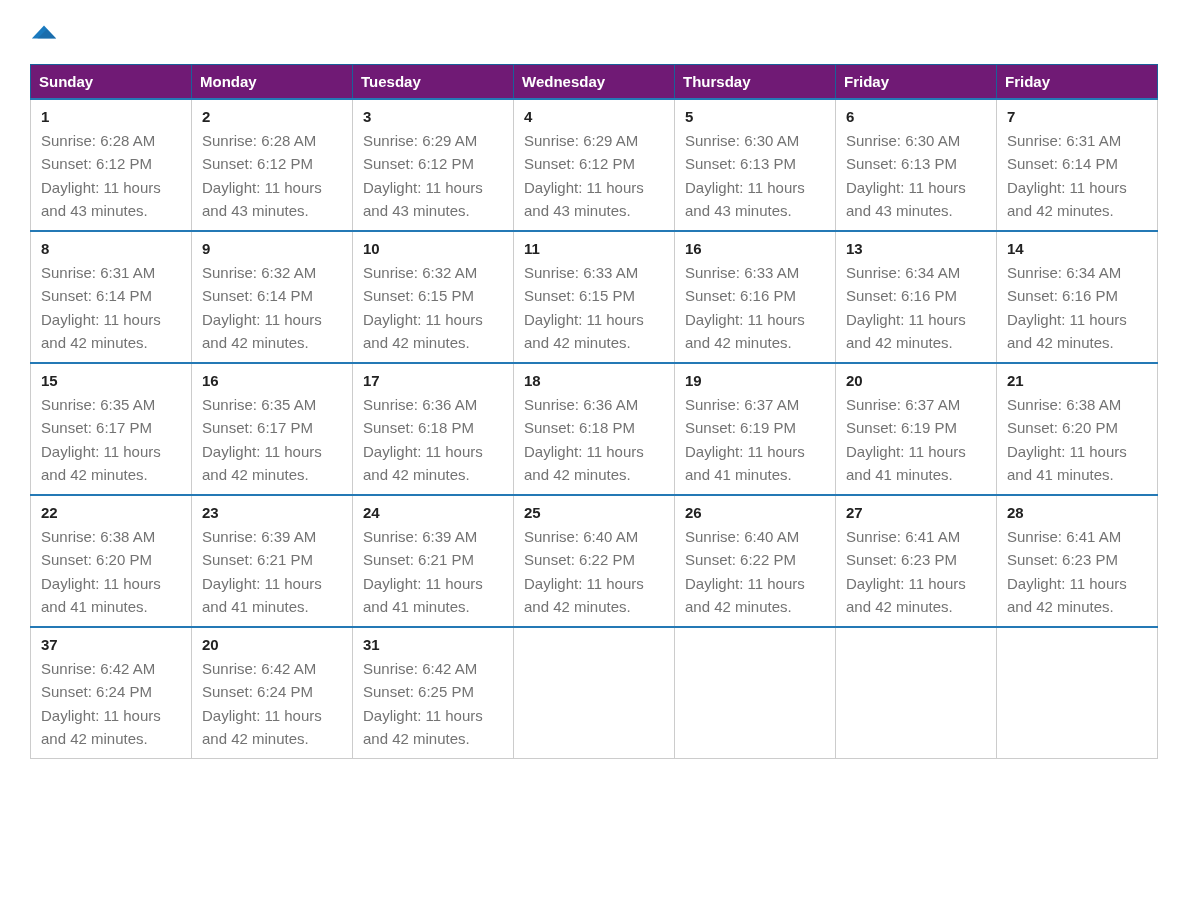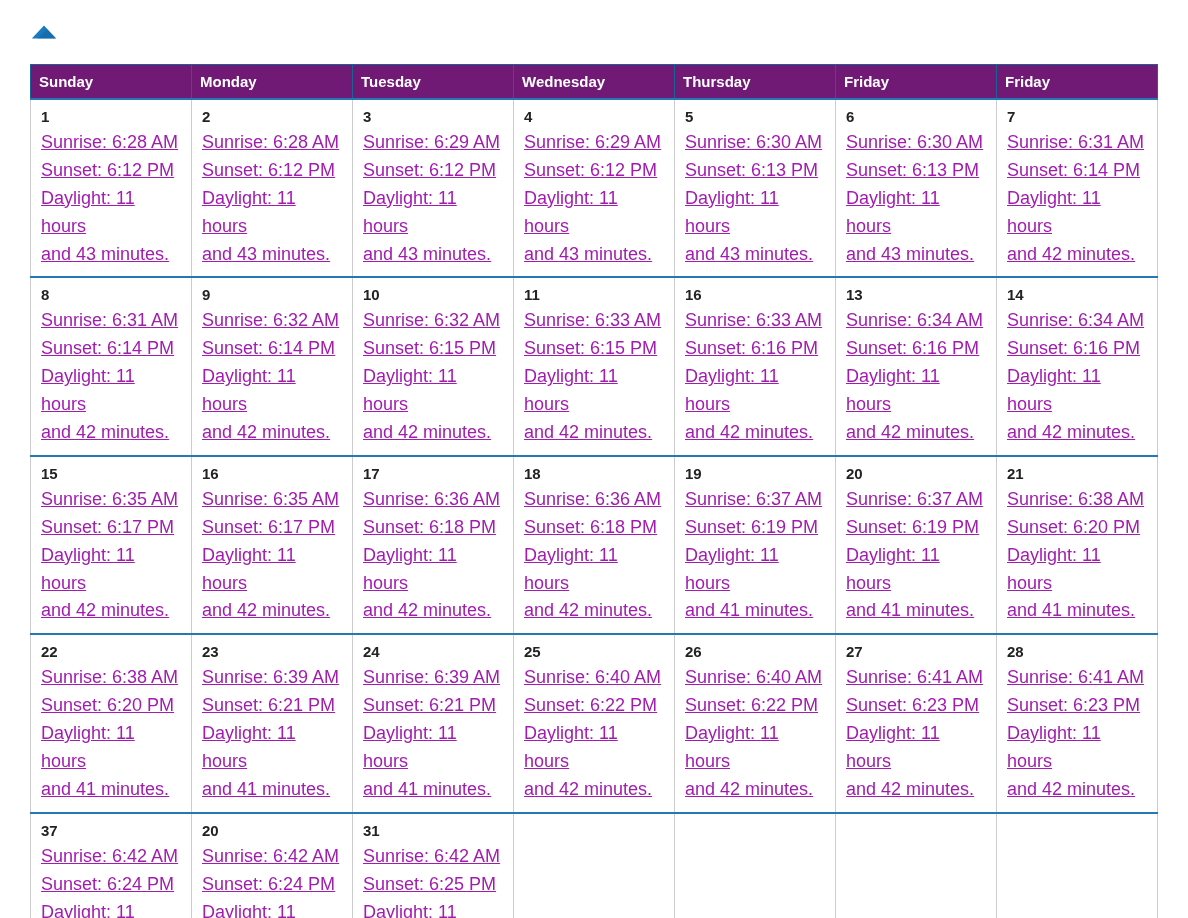--- a/index.html
+++ b/index.html
@@ -69,24 +69,23 @@
       color: #333;
       height: 110px;
     }
     .day-number {
       font-size: 15px;
       font-weight: bold;
       color: #222;
       margin-bottom: 4px;
     }
     .day-info {
-      font-size: 18px;
+      font-size: 15px;
       line-height: 1.55;
-      color: #a21caf;
-      text-decoration: underline;
+      color: #737373;
     }
     .empty-cell {
       background: #fff;
       border-top: 2px solid #2479b5;
     }
     .logo-wrapper {
       display: flex;
       flex-direction: column;
       align-items: flex-start;
     }

